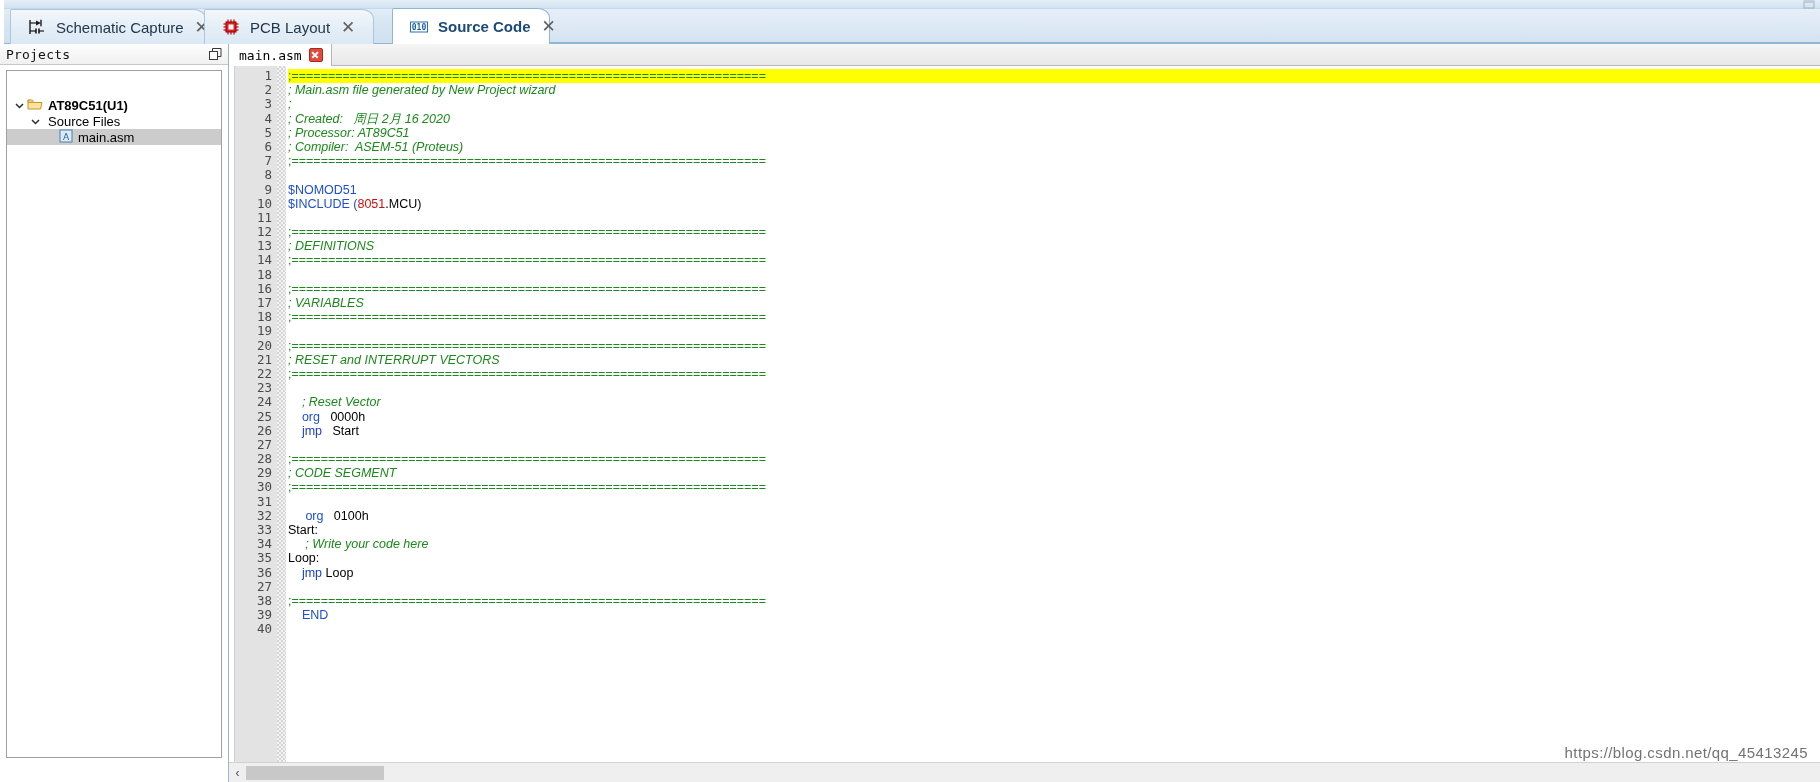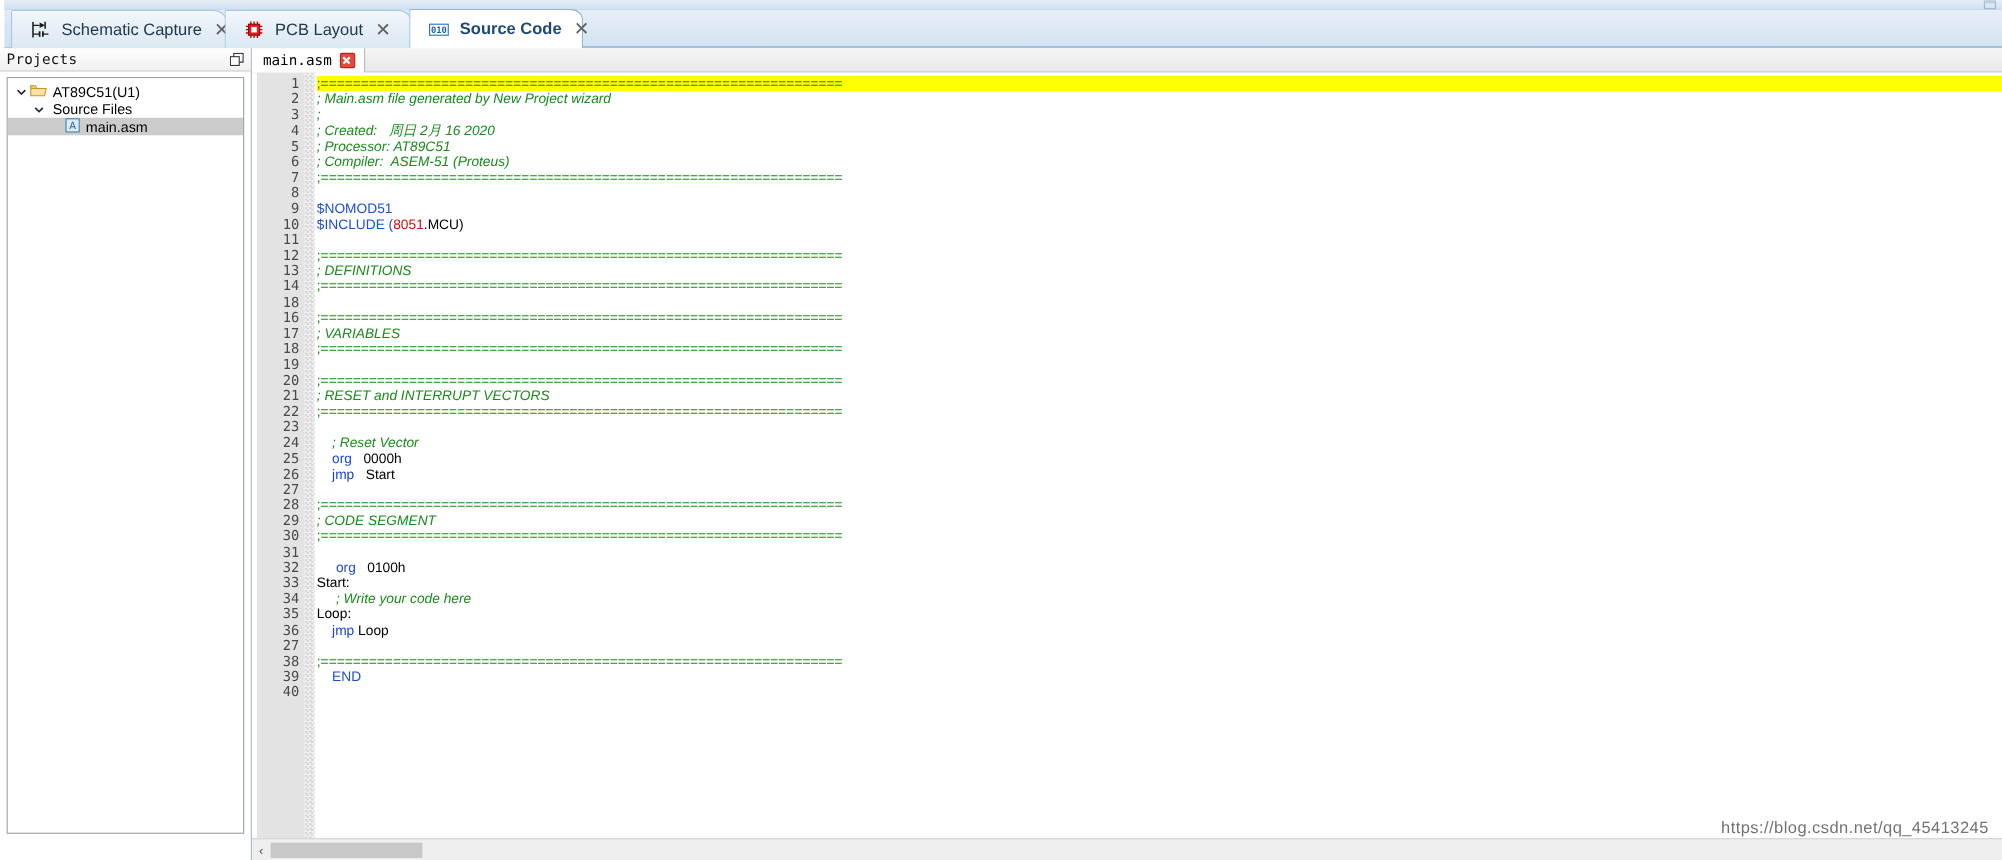--- a/index.html
+++ b/index.html
@@ -58,20 +58,21 @@
     cursor: default;
   }
   .tab.active {
     background: #ffffff;
     border-color: #8fb7d4;
     font-weight: bold;
     color: #1c4a78;
     z-index: 5;
     height: 36px;
     top: 8px;
+    margin-left: 20px;
   }
   .tab .tab-label { white-space: nowrap; }
   .tab-close {
     font-size: 17px;
     color: #616161;
     font-weight: normal;
     line-height: 1;
     margin-left: 2px;
     cursor: pointer;
   }
@@ -144,21 +145,21 @@
   .tree-row.selected { background: #cccccc; }
   .tw { display:inline-block; flex:0 0 auto; }
   .chev {
     width: 16px; height: 16px;
     display: flex; align-items: center; justify-content: center;
     color: #2c2c2c; font-size: 10px;
     cursor: pointer;
   }
   .chev svg { display:block; }
   .tree-label { margin-left: 5px; }
-  .tree-row.lvl0 { padding-left: 4px; font-weight: normal; }
+  .tree-row.lvl0 { padding-left: 4px; font-weight: bold; margin-top: 22px; }
   .tree-row.lvl1 { padding-left: 20px; }
   .tree-row.lvl2 { padding-left: 52px; }
 
   
   .editor-area {
     position: absolute;
     left: 228px; top: 44px;
     width: 1592px;
     height: 738px;
     background: #ffffff;

